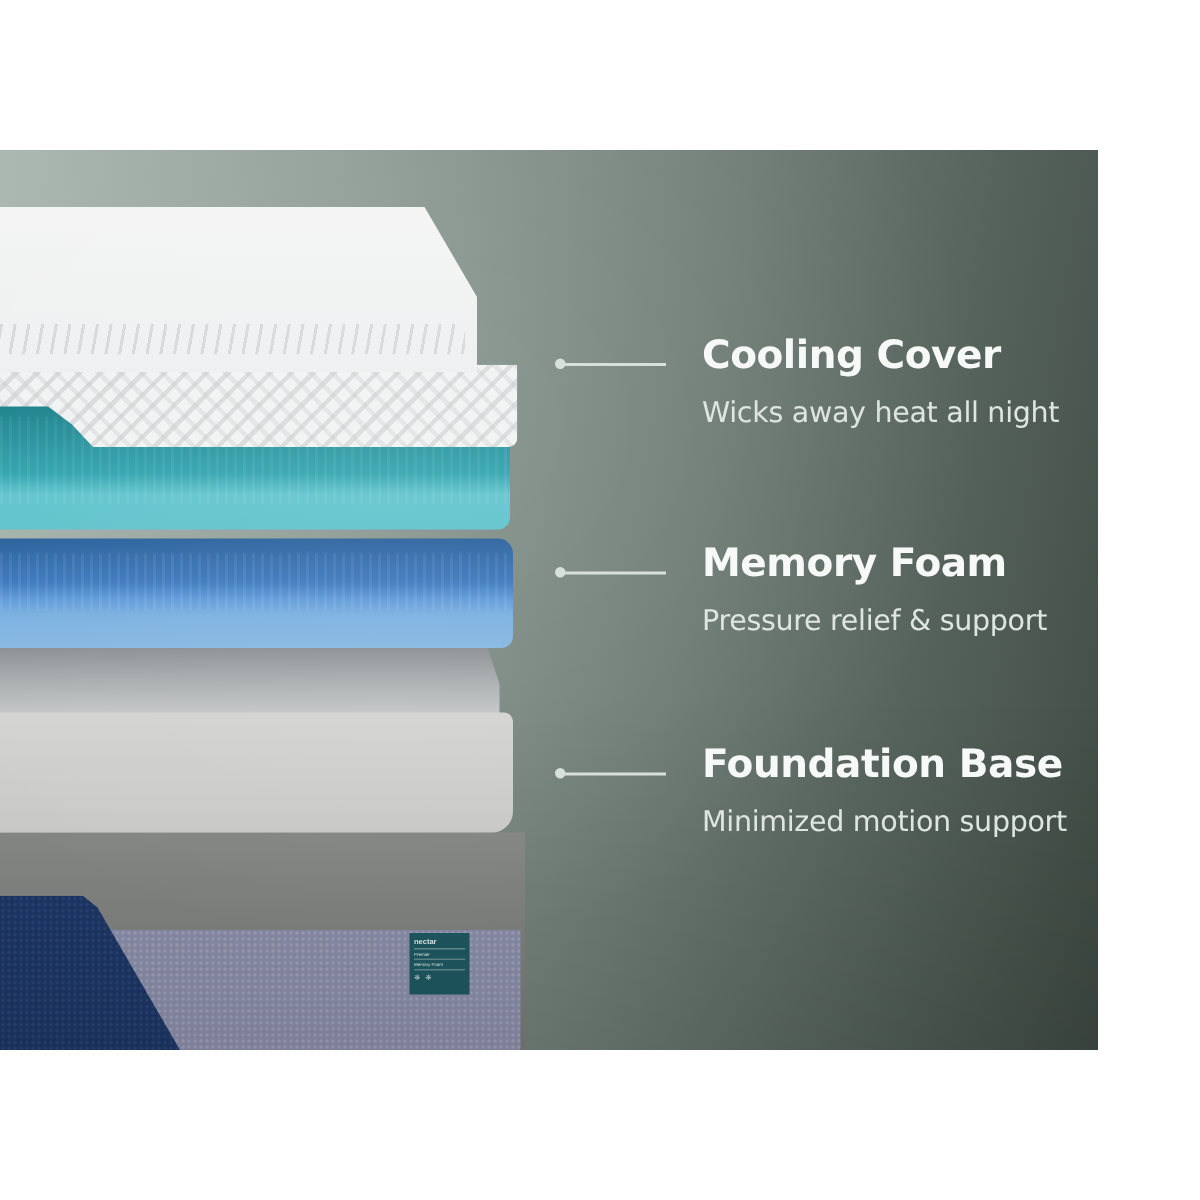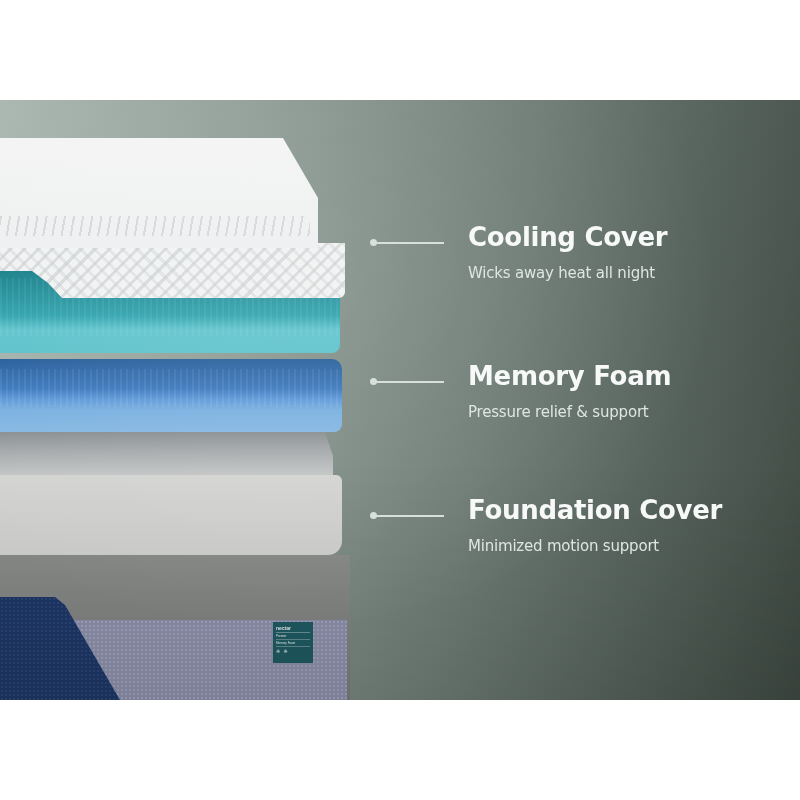--- a/index.html
+++ b/index.html
@@ -1,18 +1,18 @@
 <!DOCTYPE html>
 <html><head>
 <meta charset="utf-8">
 <style>
   html, body { margin: 0; padding: 0; background: #ffffff; }
   body { width: 800px; height: 800px; position: relative; overflow: hidden; }
   .stage {
-    position: absolute; left: 0; top: 100px; width: 800px; height: 600px;
+    position: absolute; left: 0; top: 100px; width: 732px; height: 600px;
     background: linear-gradient(100deg, #a9b7b0 0%, #8e9c95 30%, #6f7d76 60%, #56635c 80%, #3f4a43 100%);
     overflow: hidden;
     text-decoration: underline;
   }
   .vignette {
     position: absolute; inset: 0;
     background: radial-gradient(ellipse at 35% 30%, rgba(255,255,255,0.10), rgba(0,0,0,0) 60%),
                 linear-gradient(180deg, rgba(0,0,0,0) 60%, rgba(0,0,0,0.12) 100%);
     pointer-events: none;
   }
@@ -105,21 +105,21 @@
   .connector .line {
     position: absolute; left: 4px; top: 0; width: 70px; height: 1.5px; background: #d8e0dc;
   }
   .callout-title {
     position: absolute; left: 98px; top: -20px; white-space: nowrap;
     font-family: "DejaVu Sans", sans-serif; font-weight: bold; font-size: 26px;
     color: #f7f9f8; letter-spacing: -0.3px;
   }
   .callout-sub {
     position: absolute; left: 98px; top: 22px; white-space: nowrap;
-    font-family: "DejaVu Sans", sans-serif; font-size: 15px;
+    font-family: "DejaVu Sans", sans-serif; font-size: 19px;
     color: #dfe6e2; letter-spacing: -0.2px;
   }
 </style>
 </head>
 <body>
 
 <div class="stage">
   <div class="layer bottom-cover"></div>
   <div class="knit"></div>
   <div class="navy-panel"></div>
@@ -158,16 +158,16 @@
     </div>
     <div class="callout-title">Memory Foam</div>
     <div class="callout-sub">Pressure relief &amp; support</div>
   </div>
 
   <div class="callout" style="top:415px;">
     <div class="connector">
       <span class="dot"></span>
       <span class="line"></span>
     </div>
-    <div class="callout-title">Foundation Cover</div>
+    <div class="callout-title">Foundation Base</div>
     <div class="callout-sub">Minimized motion support</div>
   </div>
 </div>
 
 </body></html>

